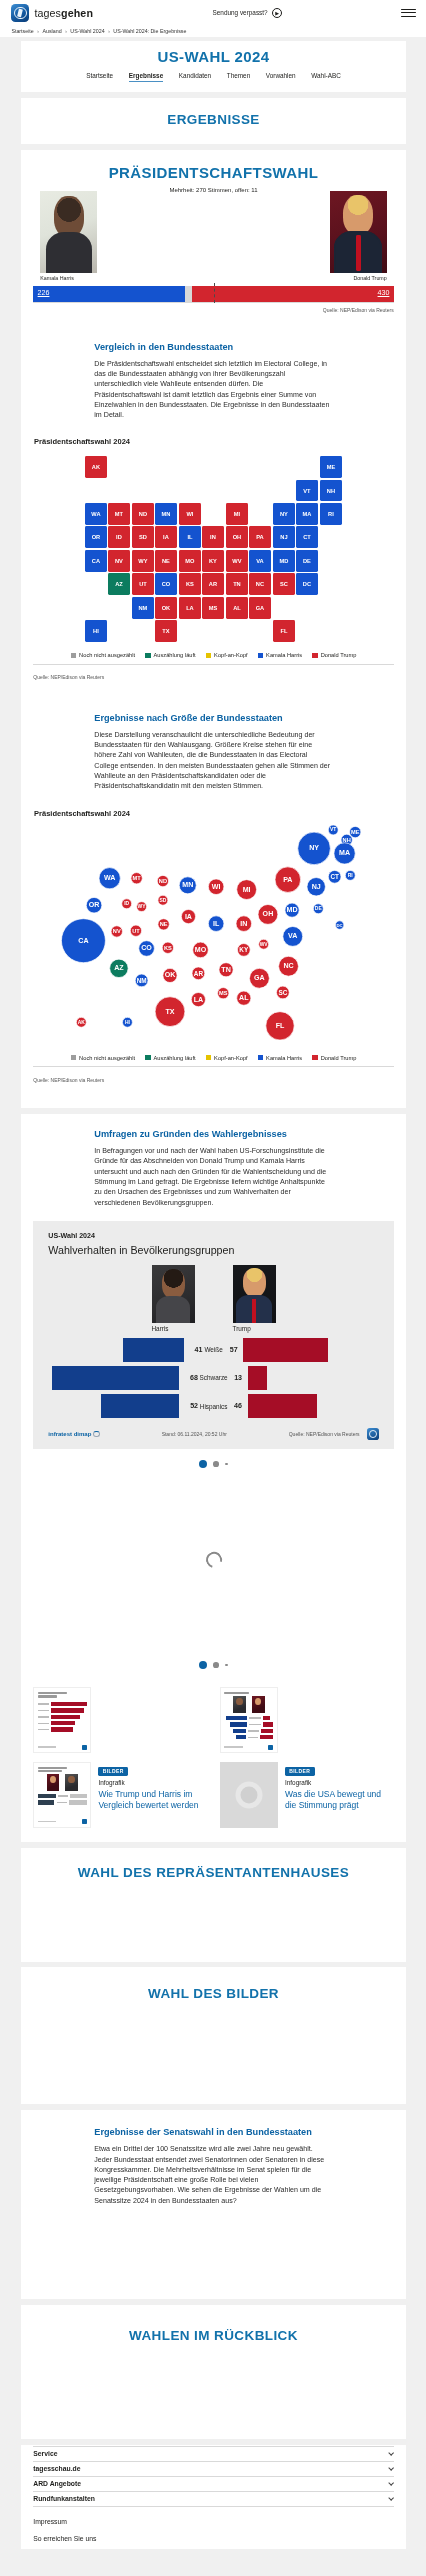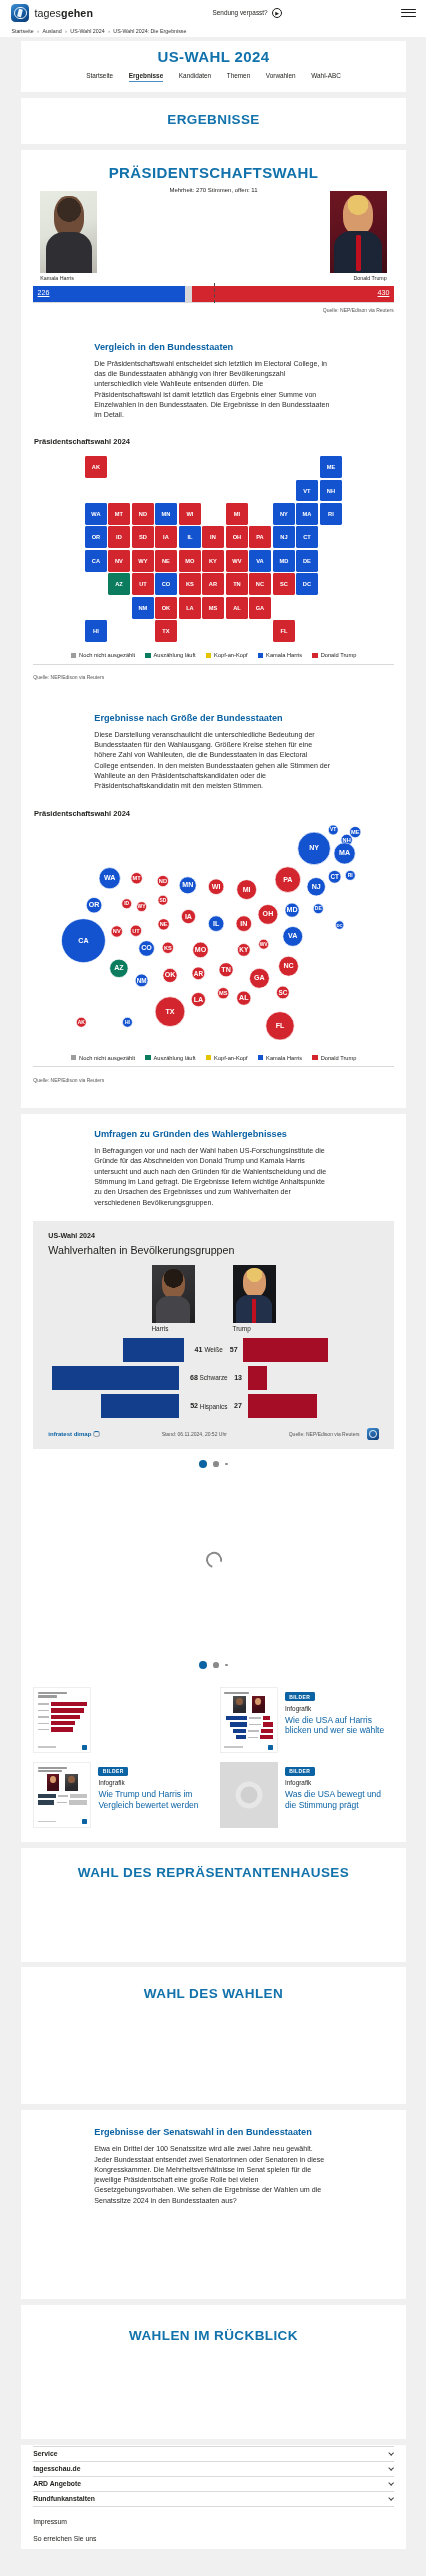--- a/index.html
+++ b/index.html
@@ -605,21 +605,21 @@
           <div class="demo-right">
             <div class="demo-bar" style="width: 19.4px; background: rgb(165, 13, 38);"></div>
           </div>
         </div>
         <div class="demo-row">
           <div class="demo-left">
             <div class="demo-bar" style="width: 78px; background: rgb(18, 62, 140);"></div>
           </div>
           <div class="demo-val l">52</div>
           <div class="demo-cat">Hispanics</div>
-          <div class="demo-val r">27</div>
+          <div class="demo-val r">46</div>
           <div class="demo-right">
             <div class="demo-bar" style="width: 69px; background: rgb(165, 13, 38);"></div>
           </div>
         </div>
       </div>
     <div class="ig-foot">
       <span class="ig-provider">
           <span>infratest dimap</span>
           <span class="ring"></span>
         </span>
@@ -701,21 +701,20 @@
           <div class="t-row">
             <span class="t-bar blue" style="width:11.4px;margin-left:11.4px"></span>
             <span class="t-lbl"></span>
             <span class="t-bar red" style="width:15.6px"></span>
           </div>
           <div class="t-foot">
             <span class="fline"></span>
             <span class="t-sq"></span>
           </div>
         </div>
-        <div class="teaser-txt"><span class="badge">BILDER</span><div class="kicker">Infografik</div><div class="teaser-title">Wie die USA auf Harris blicken und wer sie wählte</div></div>
       </div>
       <div class="teaser">
         <div class="tmb">
           <div class="t-line w60"></div>
           <div class="t-line w50"></div>
           <div class="t-photos">
             <span class="t-photo t"></span>
             <span class="t-photo h"></span>
           </div>
           <div class="t-row">
@@ -742,21 +741,21 @@
         <div class="teaser-txt"><span class="badge">BILDER</span><div class="kicker">Infografik</div><div class="teaser-title">Was die USA bewegt und die Stimmung prägt</div></div>
       </div>
     </div>
 </section>
 
 <section class="card card-house">
   <h2 class="pagehead h-big">WAHL DES REPRÄSENTANTENHAUSES</h2>
 </section>
 
 <section class="card card-senate">
-  <h2 class="pagehead h-big">WAHL DES WAHLEN</h2>
+  <h2 class="pagehead h-big">WAHL DES BILDER</h2>
 </section>
 
 <section class="card card-senres">
   <h3 class="subhead indent">Ergebnisse der Senatswahl in den Bundesstaaten</h3>
   <p class="copy indent" style="margin-top:7.1px">Etwa ein Drittel der 100 Senatssitze wird alle zwei Jahre neu gewählt. Jeder Bundesstaat entsendet zwei Senatorinnen oder Senatoren in diese Kongresskammer. Die Mehrheitsverhältnisse im Senat spielen für die jeweilige Präsidentschaft eine große Rolle bei vielen Gesetzgebungsvorhaben. Wie sehen die Ergebnisse der Wahlen um die Senatssitze 2024 in den Bundesstaaten aus?</p>
 </section>
 
 <section class="card card-review">
   <h2 class="pagehead h-big">WAHLEN IM RÜCKBLICK</h2>
 </section>

